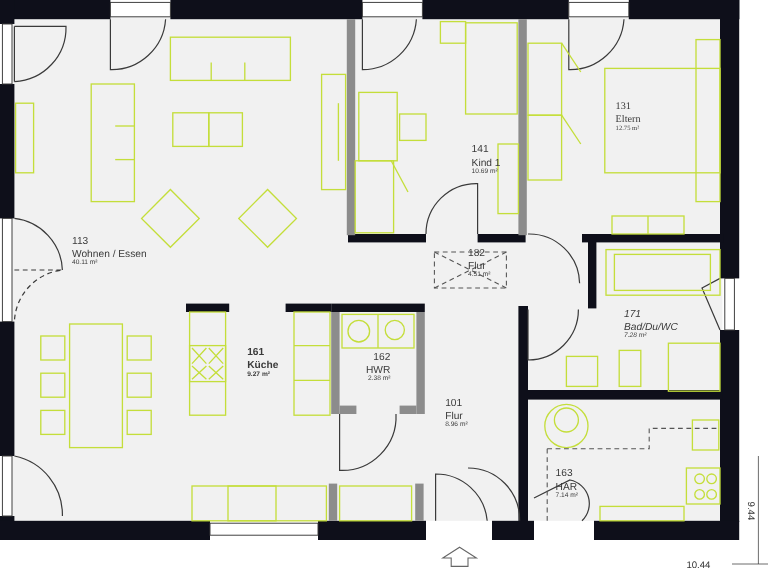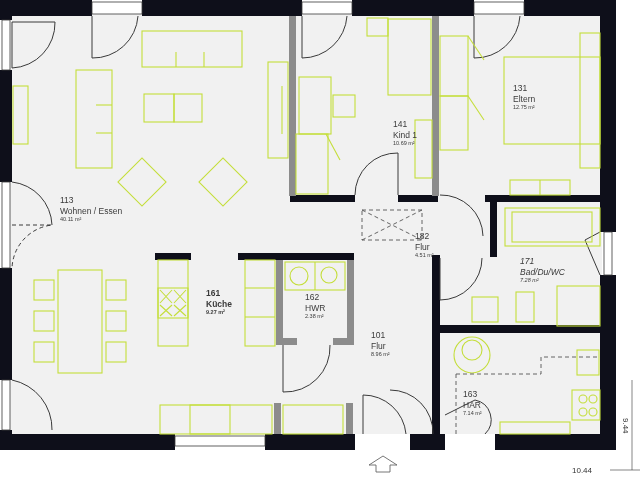--- a/index.html
+++ b/index.html
@@ -194,36 +194,36 @@
 <div class="room-label" style="left:60px;top:195px;">
   <span class="num">113</span>
   <span class="name">Wohnen / Essen</span>
   <span class="area">40.11 m²</span>
 </div>
 <div class="room-label" style="left:355px;top:119px;margin-left:38px;">
   <span class="num">141</span>
   <span class="name">Kind 1</span>
   <span class="area">10.69 m²</span>
 </div>
-<div class="room-label" style="left:513px;top:83px;">
+<div class="room-label" style="left:513px;top:83px;font-family:Liberation Serif, serif;">
   <span class="num">131</span>
   <span class="name">Eltern</span>
   <span class="area">12.75 m²</span>
 </div>
-<div class="room-label" style="left:390px;top:231px;margin-left:25px;">
+<div class="room-label" style="left:390px;top:205px;">
   <span class="num">182</span>
   <span class="name">Flur</span>
   <span class="area">4.51 m²</span>
 </div>
 <div class="room-label" style="left:206px;top:288px;font-weight:bold;">
   <span class="num">161</span>
   <span class="name">Küche</span>
   <span class="area">9.27 m²</span>
 </div>
-<div class="room-label" style="left:305px;top:292px;">
+<div class="room-label" style="left:305px;top:292px;text-align:right;">
   <span class="num">162</span>
   <span class="name">HWR</span>
   <span class="area">2.38 m²</span>
 </div>
 <div class="room-label" style="left:371px;top:330px;">
   <span class="num">101</span>
   <span class="name">Flur</span>
   <span class="area">8.96 m²</span>
 </div>
 <div class="room-label" style="left:520px;top:256px;font-style:italic;">

